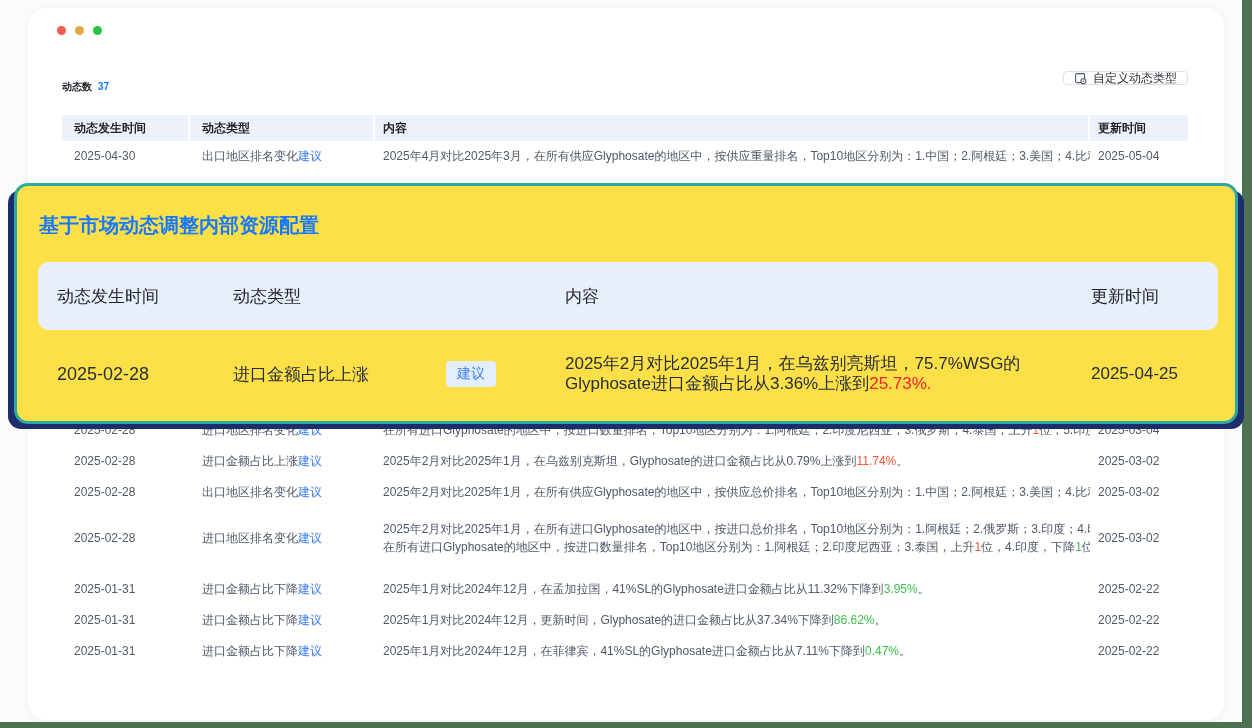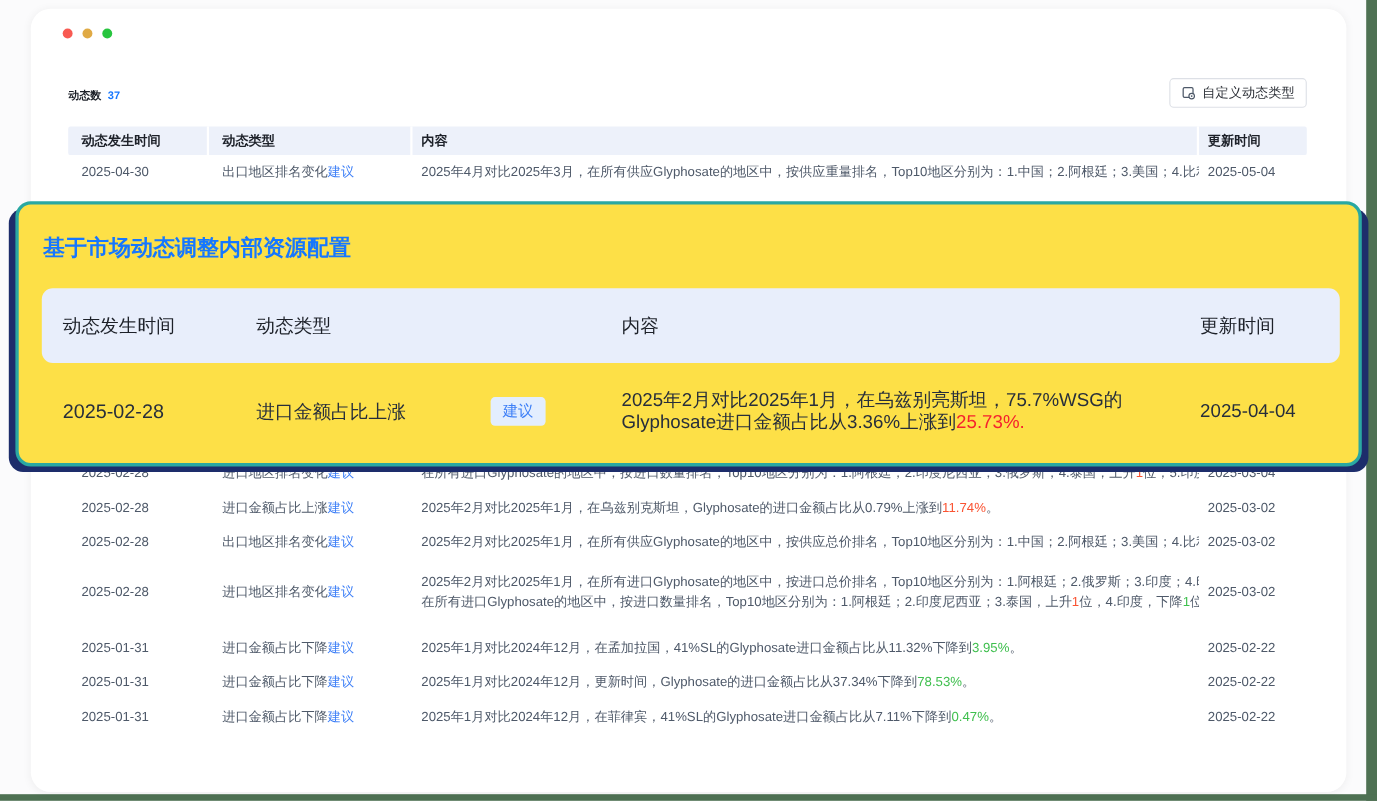--- a/index.html
+++ b/index.html
@@ -23,21 +23,21 @@
   .dots { position:absolute; left:29px; top:18px; display:flex; gap:9px; }
   .dot { width:9px; height:9px; border-radius:50%; }
   .dot-red    { background:var(--dot-red,#f85a52); }
   .dot-yellow { background:var(--dot-yellow,#e0aa45); }
   .dot-green  { background:var(--dot-green,#28c53f); }
 
   .stats { position:absolute; left:34px; top:72px; font-size:10px; font-weight:700; color:#1d2129; }
   .stats .value { color:var(--accent-blue,#1677ff); margin-left:6px; }
 
   .custom-btn {
-    position:absolute; right:36px; top:63px; height:27px; padding:0 10px;
+    position:absolute; right:36px; top:63px; height:14px; padding:0 10px;
     display:flex; align-items:center; gap:6px;
     border:1px solid #dde0e6; border-radius:4px; background:#fff;
     font-size:12px; color:#2b2f36; cursor:pointer;
   }
   .custom-btn svg { display:block; }
 
   
   .table { position:absolute; left:34px; top:107px; width:1126px; font-size:12px; }
   .thead { display:flex; height:26px; background:var(--header-bg,#edf1fa); align-items:center; font-weight:700; color:#1d2129; border-radius:2px; }
   .thead > div { border-right:2px solid #fff; height:100%; display:flex; align-items:center; }
@@ -191,21 +191,21 @@
           </div>
           <div class="cell-updated">2025-02-22</div>
         </div>
         <div class="row">
           <div class="cell-date">2025-01-31</div>
           <div class="cell-type">
             <span>进口金额占比下降</span>
             <span class="tag">建议</span>
           </div>
           <div class="cell-content">
-            <div class="cline"><span>2025年1月对比2024年12月，更新时间，Glyphosate的进口金额占比从37.34%下降到</span><span class="c-down">78.53%</span><span>。</span></div>
+            <div class="cline"><span>2025年1月对比2024年12月，更新时间，Glyphosate的进口金额占比从37.34%下降到</span><span class="c-down">86.62%</span><span>。</span></div>
           </div>
           <div class="cell-updated">2025-02-22</div>
         </div>
         <div class="row">
           <div class="cell-date">2025-01-31</div>
           <div class="cell-type">
             <span>进口金额占比下降</span>
             <span class="tag">建议</span>
           </div>
           <div class="cell-content">
@@ -223,15 +223,15 @@
     <div class="ch1">动态发生时间</div>
     <div class="ch2">动态类型</div>
     <div class="ch3">内容</div>
     <div class="ch4">更新时间</div>
   </div>
   <div class="crow">
     <div class="cd-date">2025-02-28</div>
     <div class="cd-type">进口金额占比上涨</div>
     <div class="cd-badge"><span class="badge">建议</span></div>
     <div class="cd-content" id="callout-content"><span>2025年2月对比2025年1月，在乌兹别亮斯坦，75.7%WSG的Glyphosate进口金额占比从3.36%上涨到</span><span class="c-red">25.73%.</span></div>
-    <div class="cd-updated">2025-04-04</div>
+    <div class="cd-updated">2025-04-25</div>
   </div>
 </div>
 
 </body></html>

